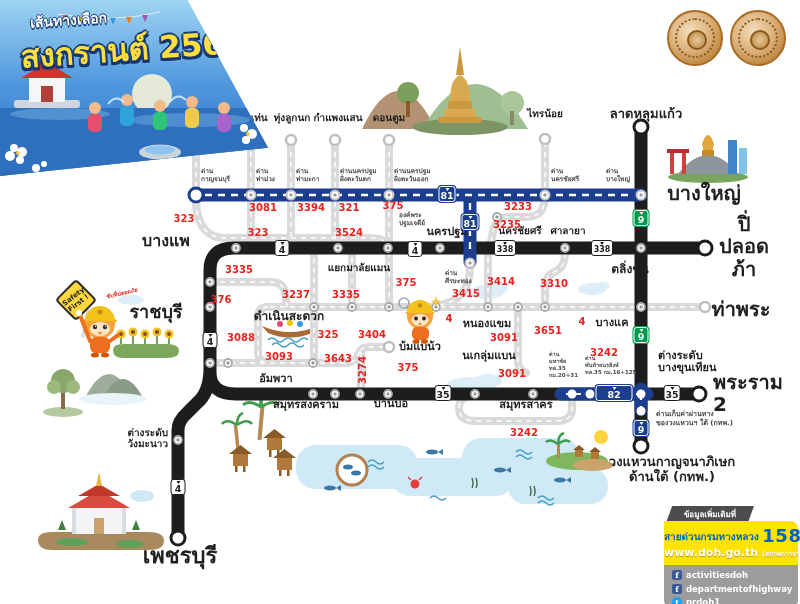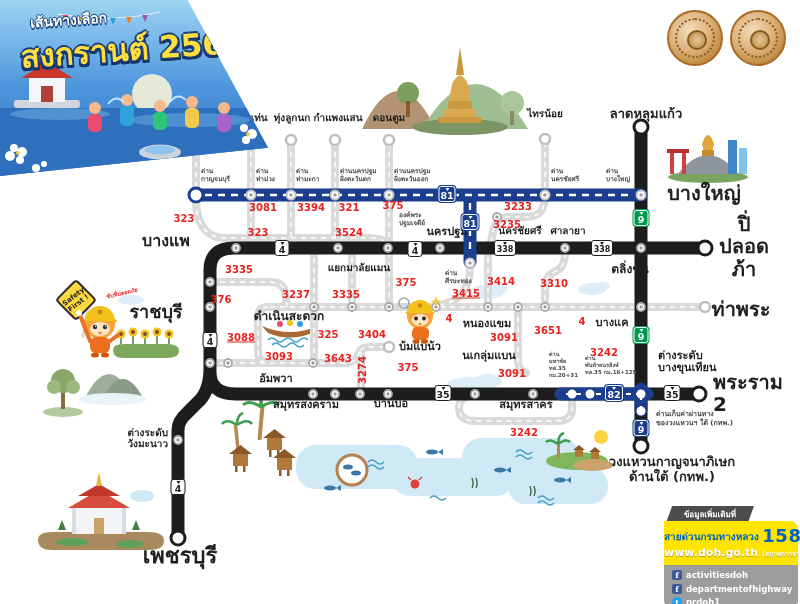--- a/index.html
+++ b/index.html
@@ -460,24 +460,24 @@
       <div class="rnum" style="left: 393px; top: 205px; transform: translate(-50%, -50%); text-align: center;">375</div>
       <div class="rnum" style="left: 258px; top: 232px; transform: translate(-50%, -50%); text-align: center;">323</div>
       <div class="rnum" style="left: 349px; top: 232px; transform: translate(-50%, -50%); text-align: center;">3524</div>
       <div class="rnum" style="left: 518px; top: 206px; transform: translate(-50%, -50%); text-align: center;">3233</div>
       <div class="rnum" style="left: 507px; top: 224px; transform: translate(-50%, -50%); text-align: center;">3235</div>
       <div class="rnum" style="left: 239px; top: 269px; transform: translate(-50%, -50%); text-align: center;">3335</div>
       <div class="rnum" style="left: 221px; top: 299px; transform: translate(-50%, -50%); text-align: center;">376</div>
       <div class="rnum" style="left: 296px; top: 294px; transform: translate(-50%, -50%); text-align: center;">3237</div>
       <div class="rnum" style="left: 346px; top: 294px; transform: translate(-50%, -50%); text-align: center;">3335</div>
       <div class="rnum" style="left: 406px; top: 282px; transform: translate(-50%, -50%); text-align: center;">375</div>
-      <div class="rnum" style="left: 466px; top: 293px; transform: translate(-50%, -50%); text-align: center; text-decoration: underline;">3415</div>
+      <div class="rnum" style="left: 466px; top: 293px; transform: translate(-50%, -50%); text-align: center;">3415</div>
       <div class="rnum" style="left: 501px; top: 281px; transform: translate(-50%, -50%); text-align: center;">3414</div>
       <div class="rnum" style="left: 554px; top: 283px; transform: translate(-50%, -50%); text-align: center;">3310</div>
-      <div class="rnum" style="left: 241px; top: 337px; transform: translate(-50%, -50%); text-align: center; text-decoration: underline;">3088</div>
+      <div class="rnum" style="left: 241px; top: 337px; transform: translate(-50%, -50%); text-align: center;">3088</div>
       <div class="rnum" style="left: 328px; top: 334px; transform: translate(-50%, -50%); text-align: center;">325</div>
       <div class="rnum" style="left: 372px; top: 334px; transform: translate(-50%, -50%); text-align: center;">3404</div>
       <div class="rnum" style="left: 279px; top: 356px; transform: translate(-50%, -50%); text-align: center;">3093</div>
       <div class="rnum" style="left: 338px; top: 358px; transform: translate(-50%, -50%); text-align: center;">3643</div>
       <div class="rnum" style="left: 362px; top: 370px; transform: translate(-50%, -50%) rotate(-90deg); text-align: center;">3274</div>
       <div class="rnum" style="left: 408px; top: 367px; transform: translate(-50%, -50%); text-align: center;">375</div>
       <div class="rnum" style="left: 449px; top: 318px; transform: translate(-50%, -50%); text-align: center;">4</div>
       <div class="rnum" style="left: 582px; top: 321px; transform: translate(-50%, -50%); text-align: center;">4</div>
       <div class="rnum" style="left: 504px; top: 337px; transform: translate(-50%, -50%); text-align: center;">3091</div>
       <div class="rnum" style="left: 548px; top: 330px; transform: translate(-50%, -50%); text-align: center;">3651</div>
@@ -485,21 +485,21 @@
       <div class="rnum" style="left: 604px; top: 352px; transform: translate(-50%, -50%); text-align: center;">3242</div>
       <div class="rnum" style="left: 524px; top: 432px; transform: translate(-50%, -50%); text-align: center;">3242</div>
       <div class="shield mw" style="width: 17px; height: 16px; left: 447px; top: 194px; transform: translate(-50%, -50%);">
         <i class="crest"></i>
         <span style="font-size: 9.5px;">81</span>
       </div>
       <div class="shield mw" style="width: 17px; height: 16px; left: 470px; top: 222px; transform: translate(-50%, -50%);">
         <i class="crest"></i>
         <span style="font-size: 9.5px;">81</span>
       </div>
-      <div class="shield mw" style="width: 18px; height: 16px; left: 614px; top: 393px; transform: translate(-50%, -50%);">
+      <div class="shield mw" style="width: 37px; height: 16px; left: 614px; top: 393px; transform: translate(-50%, -50%);">
         <i class="crest"></i>
         <span style="font-size: 9.5px;">82</span>
       </div>
       <div class="shield mw" style="width: 15px; height: 16px; left: 641px; top: 428px; transform: translate(-50%, -50%);">
         <i class="crest"></i>
         <span style="font-size: 9.5px;">9</span>
       </div>
       <div class="shield g" style="width: 15px; height: 16px; left: 641px; top: 218px; transform: translate(-50%, -50%);">
         <i class="crest"></i>
         <span style="font-size: 9.5px;">9</span>

